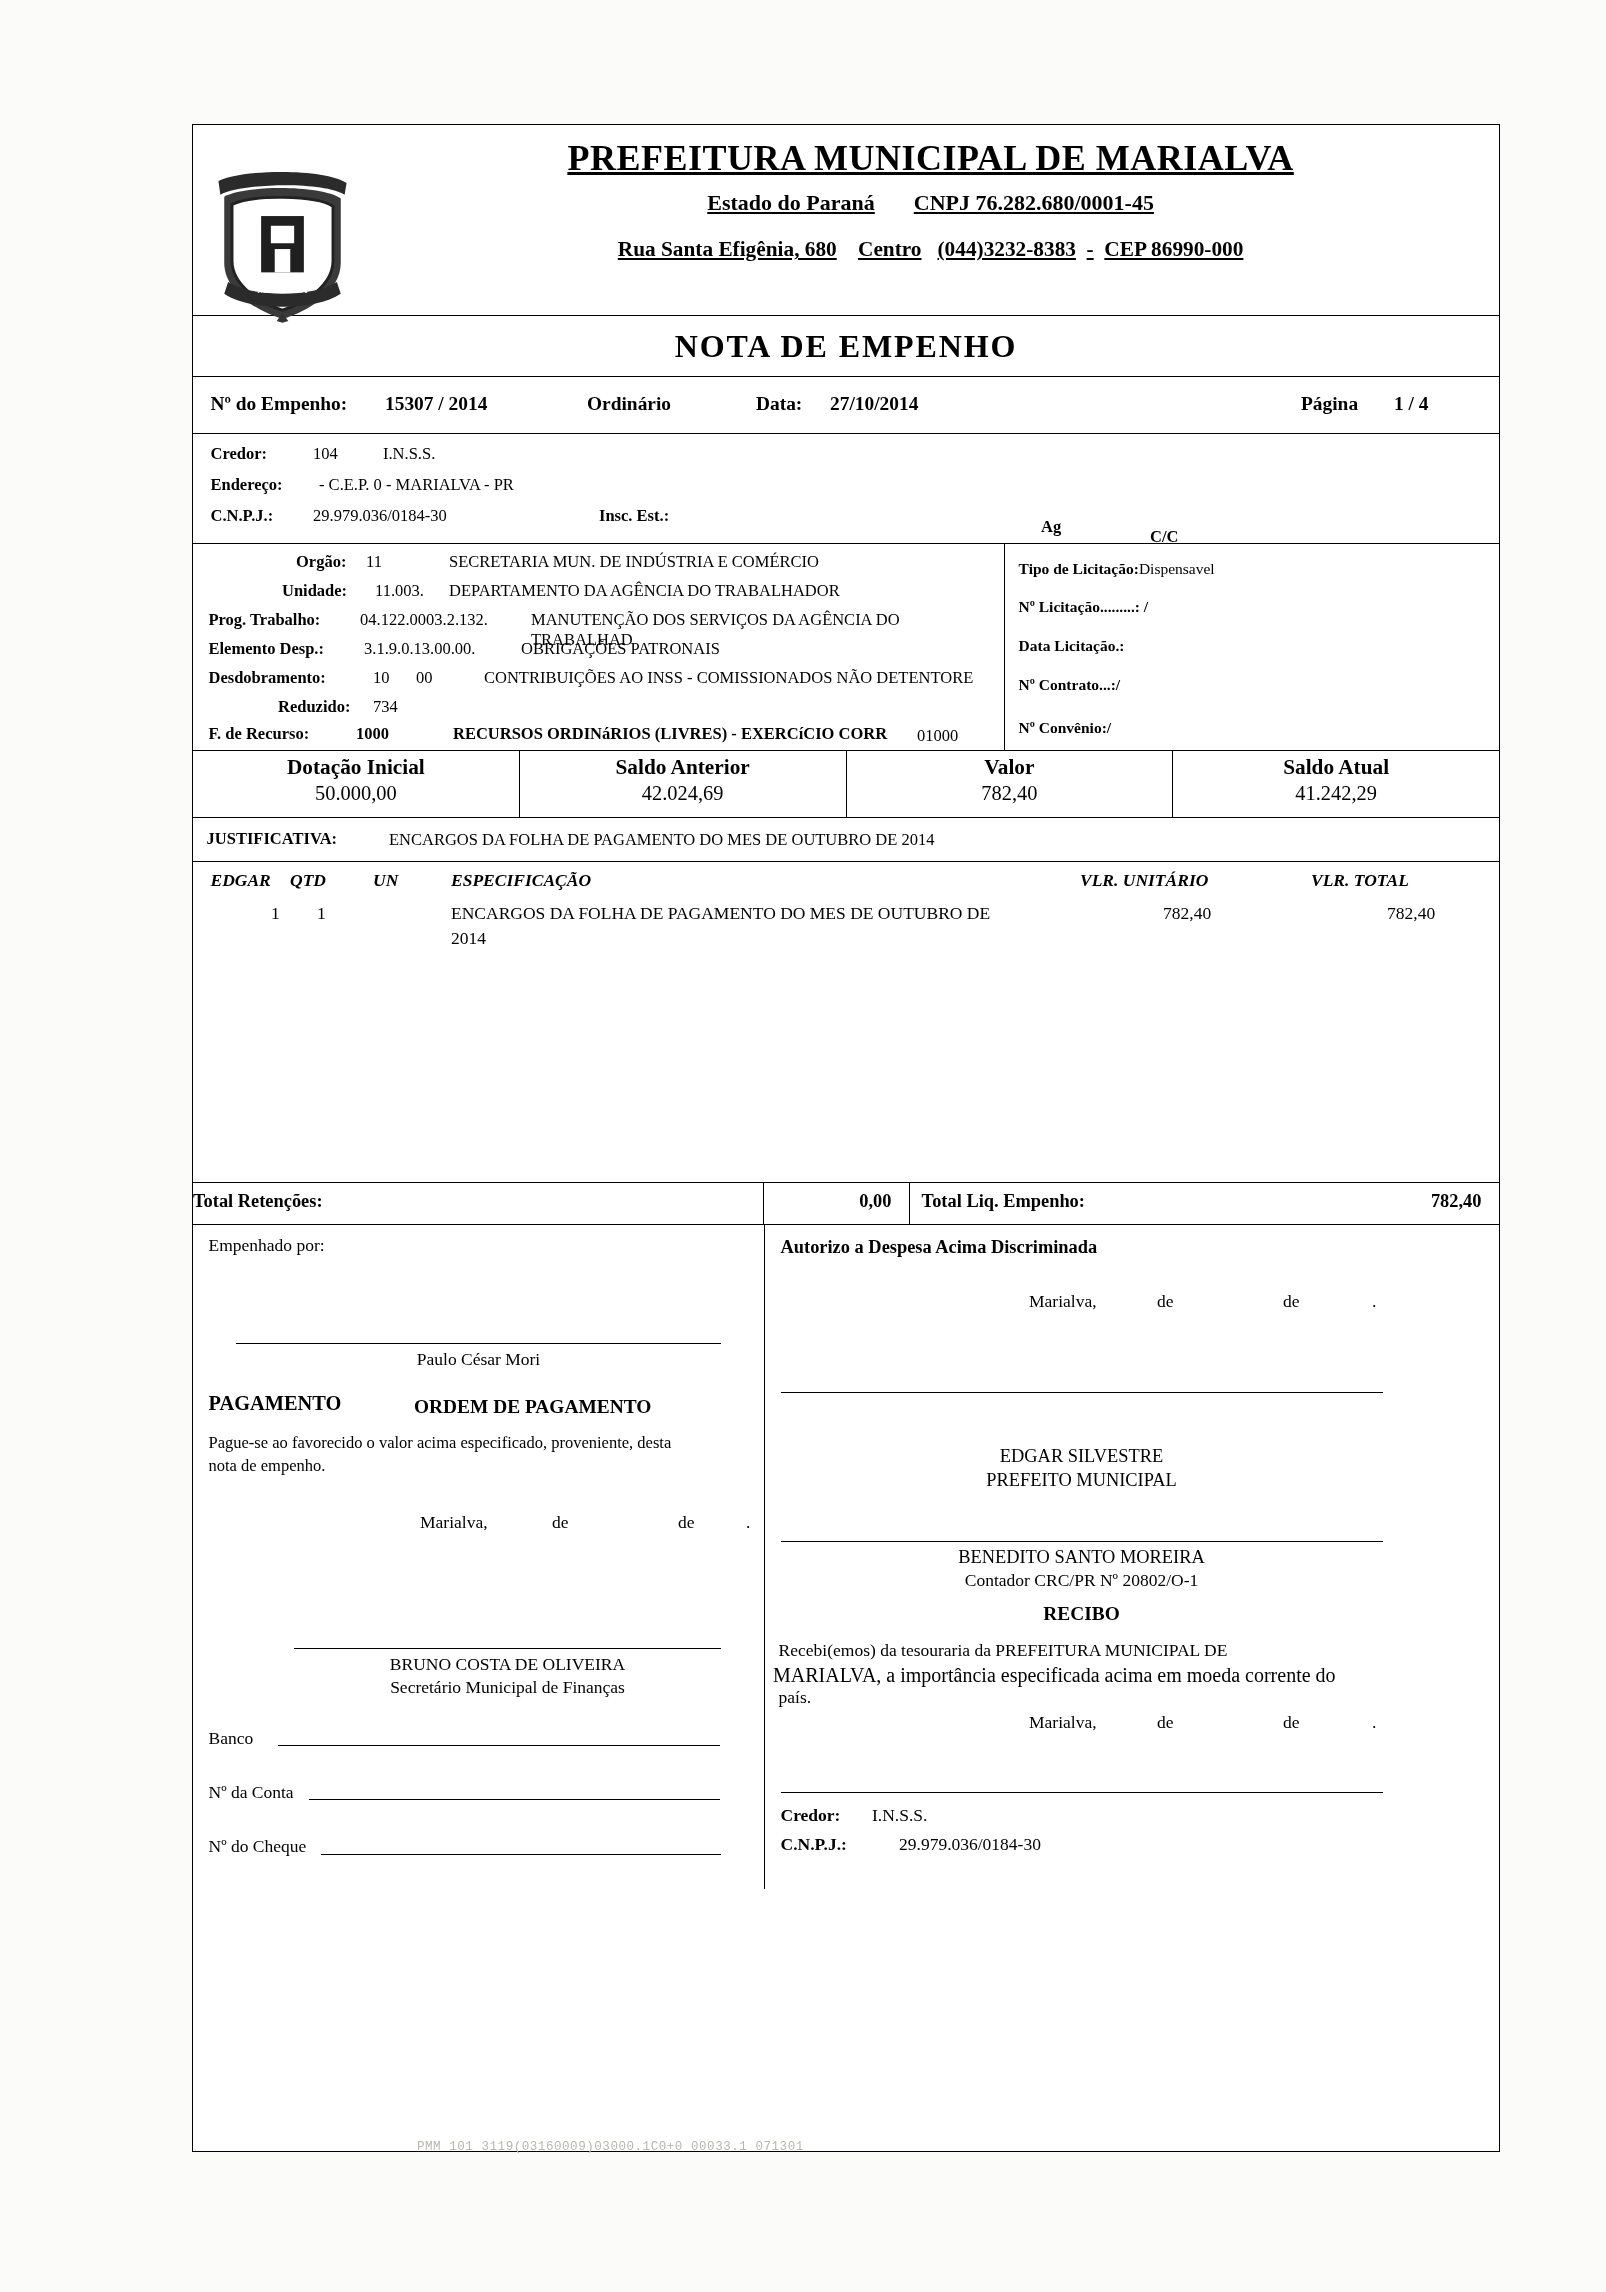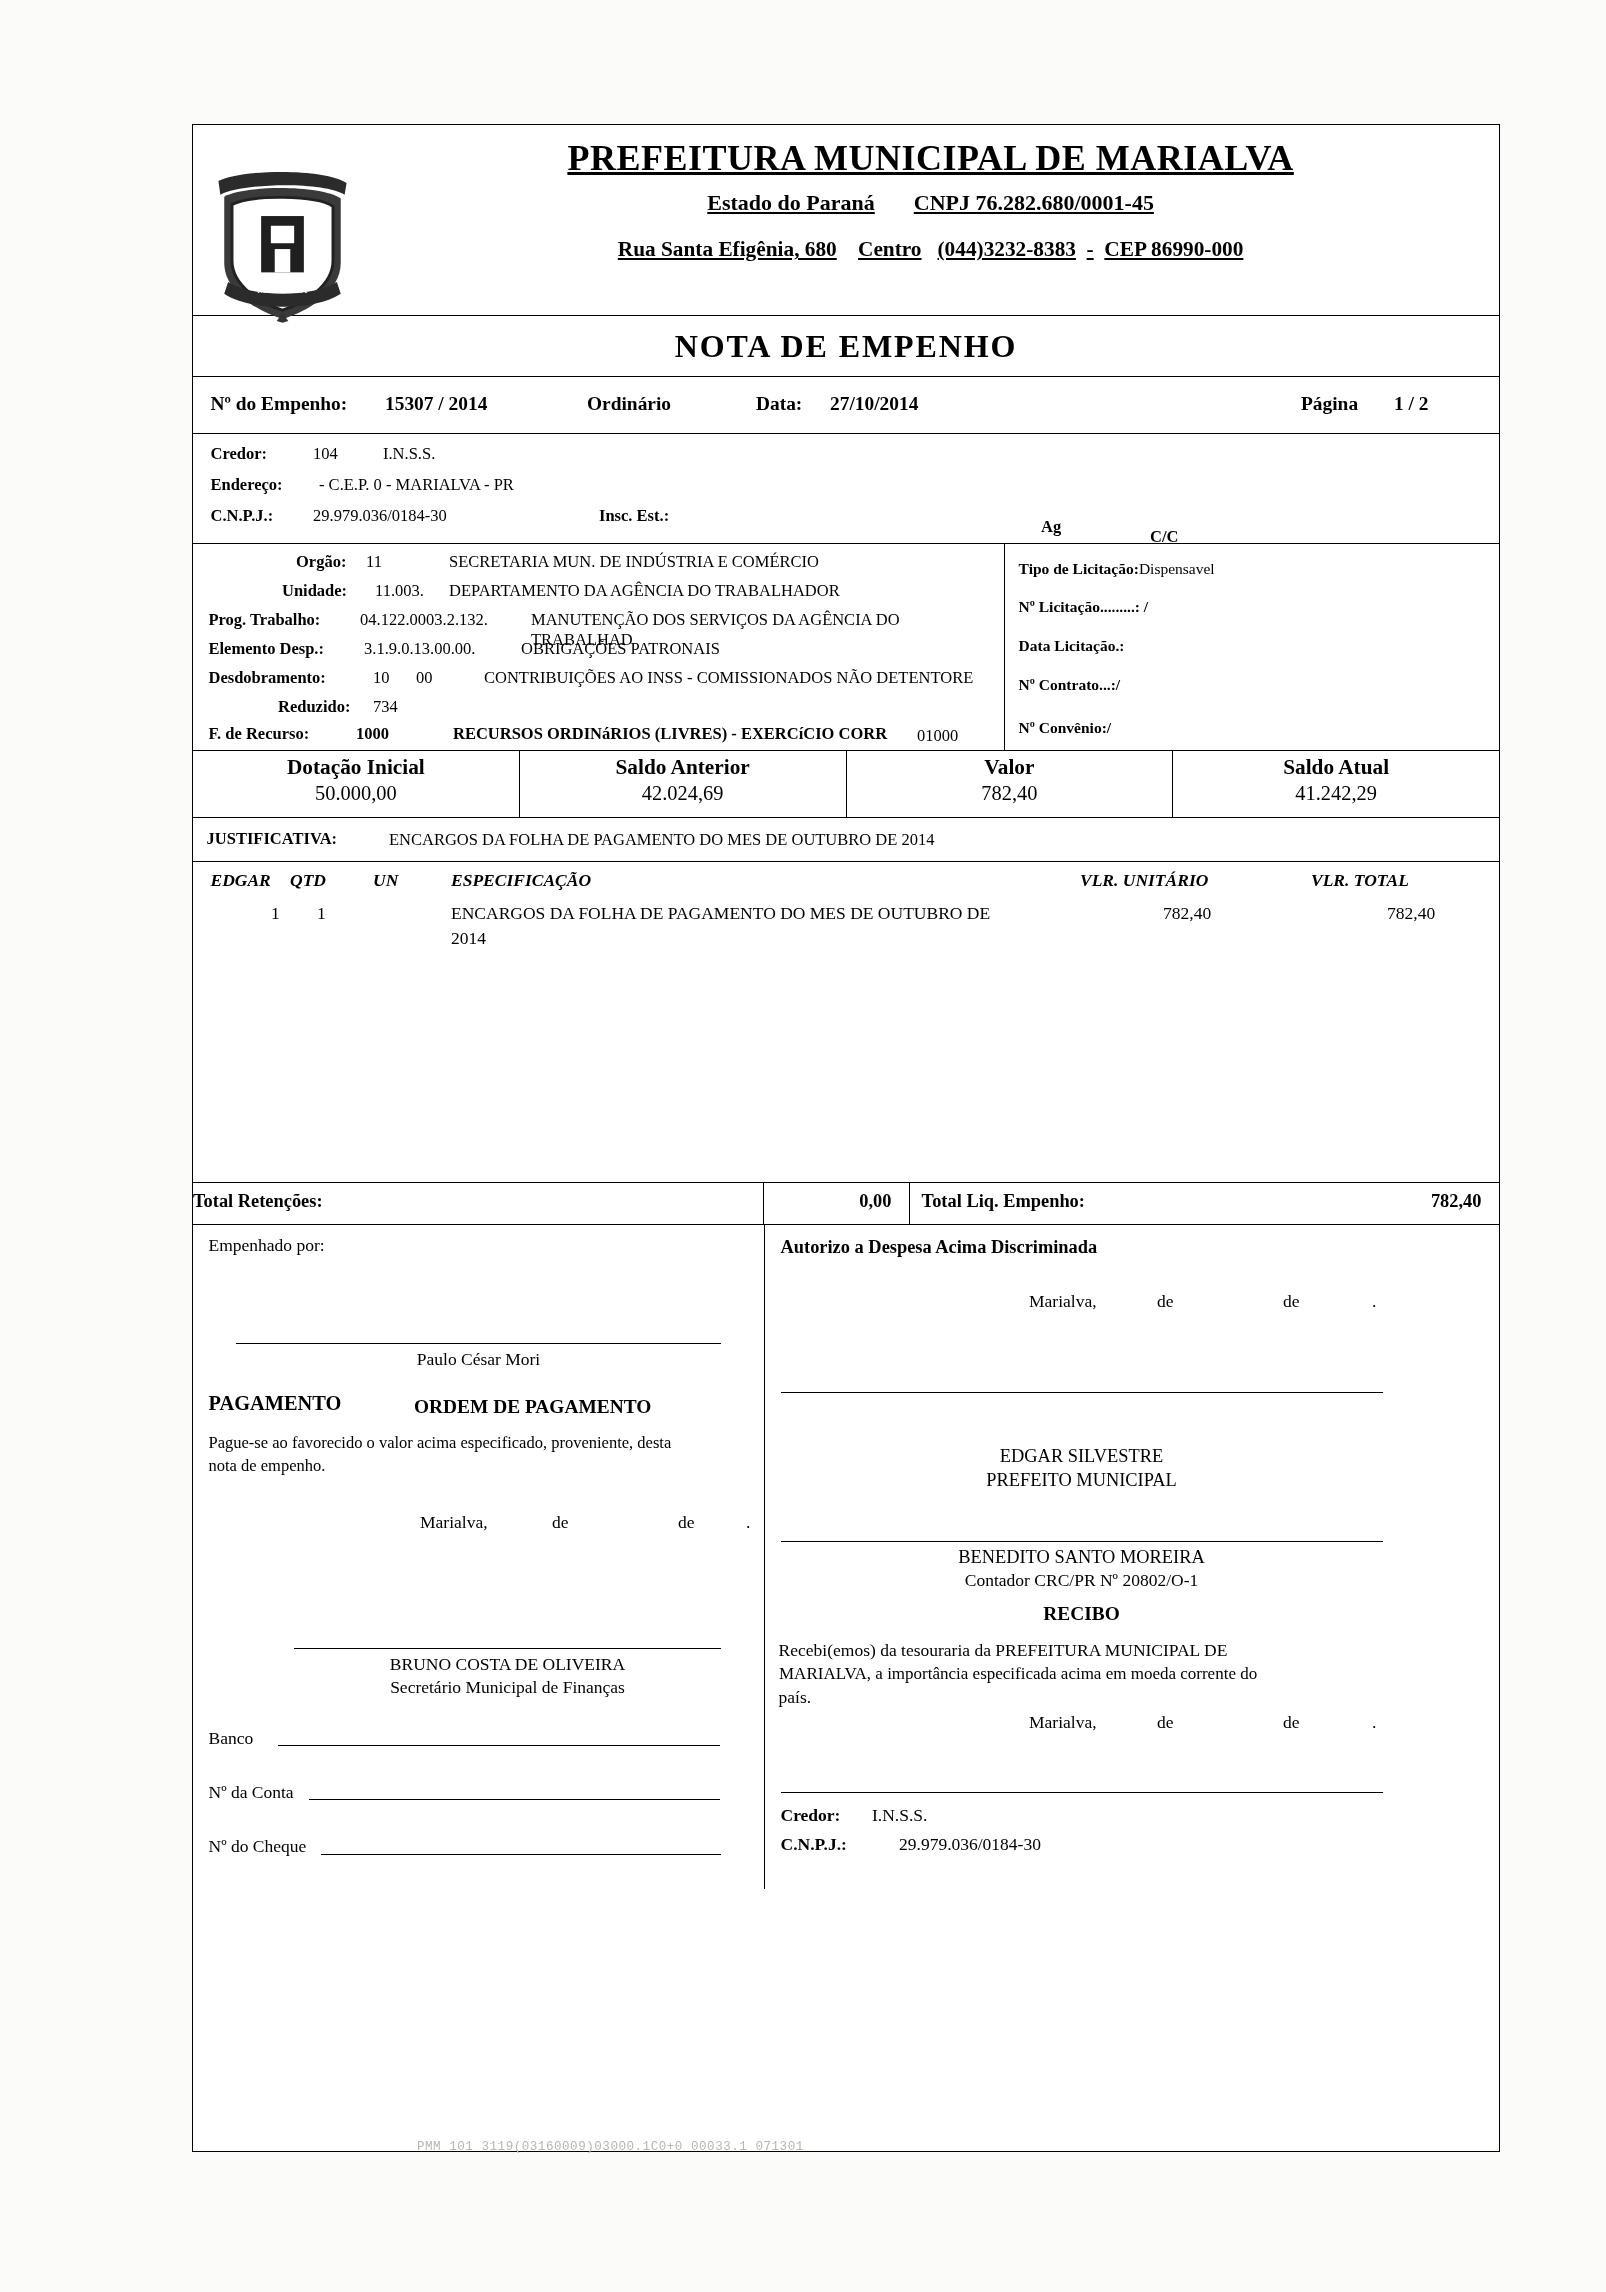--- a/index.html
+++ b/index.html
@@ -241,21 +241,21 @@
       <span>NOTA  DE  EMPENHO</span>
     </div>
 
     <div class="empline">
       <span class="f b" style="left:17.5px;">Nº do Empenho:</span>
       <span class="f b" style="left:192px;">15307 / 2014</span>
       <span class="f b" style="left:394px;">Ordinário</span>
       <span class="f b" style="left:563px;">Data:</span>
       <span class="f b" style="left:637px;">27/10/2014</span>
       <span class="f b" style="left:1108px;">Página</span>
-      <span class="f b" style="left:1201px;">1 / 2</span>
+      <span class="f b" style="left:1201px;">1 / 4</span>
     </div>
 
     <div class="credor">
       <span class="lab" style="left:17.5px; top:9.7px;">Credor:</span>
       <span class="val" style="left:120px; top:9.7px;">104</span>
       <span class="val" style="left:190px; top:9.7px;">I.N.S.S.</span>
 
       <span class="lab" style="left:17.5px; top:41px;">Endereço:</span>
       <span class="val" style="left:126px; top:41px;">- C.E.P. 0 -  MARIALVA  -  PR</span>
 
@@ -400,21 +400,21 @@
         <div class="txt ctr" style="left:15.5px; top:221px; width:602px; font-size:18.4px;">EDGAR SILVESTRE</div>
         <div class="txt ctr" style="left:15.5px; top:245px; width:602px; font-size:18.4px;">PREFEITO MUNICIPAL</div>
 
         <div class="sig-line" style="left:15.5px; top:316px; width:602px;"></div>
         <div class="txt ctr" style="left:15.5px; top:322px; width:602px; font-size:18.4px;">BENEDITO SANTO MOREIRA</div>
         <div class="txt ctr" style="left:15.5px; top:345px; width:602px; font-size:17.5px;">Contador CRC/PR Nº 20802/O-1</div>
 
         <div class="txt ctr bold" style="left:15.5px; top:378px; width:602px; font-size:19.4px;">RECIBO</div>
 
         <div class="txt" style="left:13.6px; top:415px; font-size:17.5px;">Recebi(emos)  da  tesouraria  da  PREFEITURA  MUNICIPAL  DE</div>
-        <div class="txt" style="left:14px; top:439px; font-size:17px;">MARIALVA, a importância especificada acima em moeda corrente do</div>
+        <div class="txt" style="left:8px; top:439px; font-size:20px;">MARIALVA, a importância especificada acima em moeda corrente do</div>
         <div class="txt" style="left:13.6px; top:462px; font-size:17.5px;">país.</div>
 
         <div class="txt" style="left:264px; top:487px; font-size:17.5px;">Marialva,</div>
         <div class="txt" style="left:392px; top:487px; font-size:17.5px;">de</div>
         <div class="txt" style="left:518px; top:487px; font-size:17.5px;">de</div>
         <div class="txt" style="left:607px; top:487px; font-size:17.5px;">.</div>
 
         <div class="sig-line" style="left:15.5px; top:567px; width:602px;"></div>
 
         <div class="txt bold" style="left:15.5px; top:580px; font-size:17.5px;">Credor:</div>

